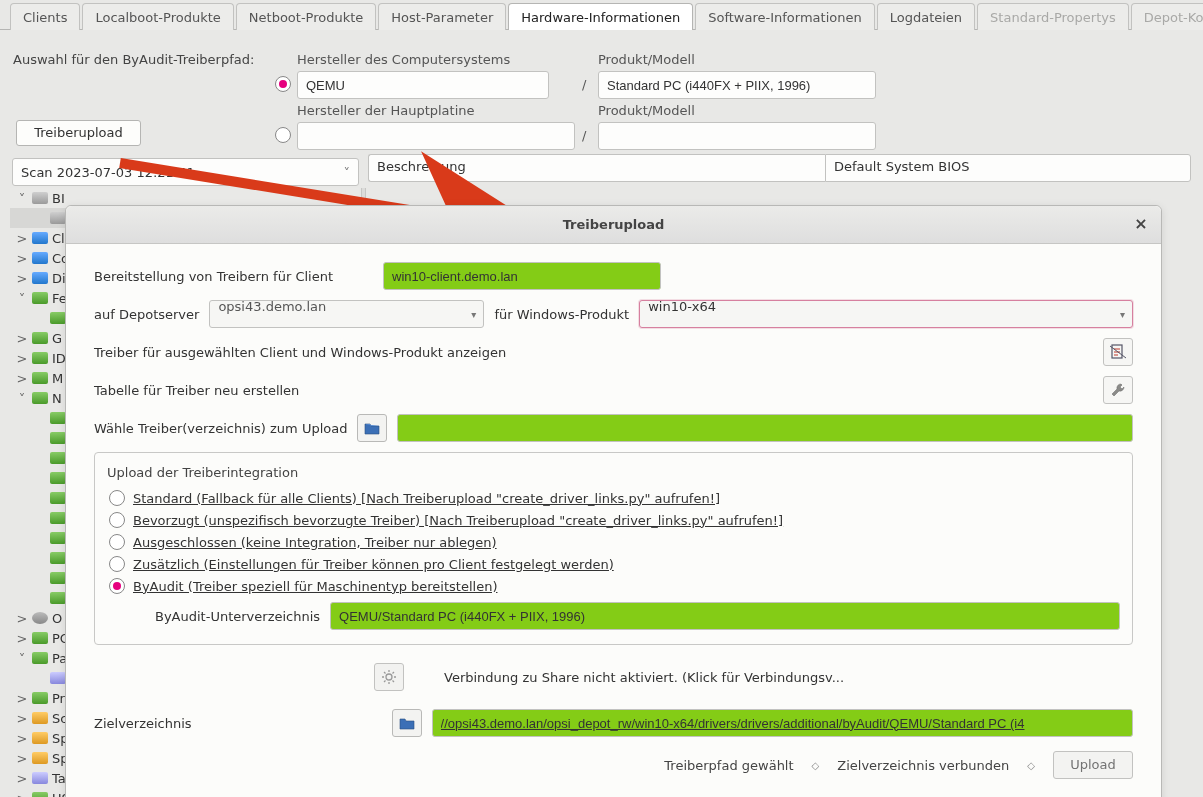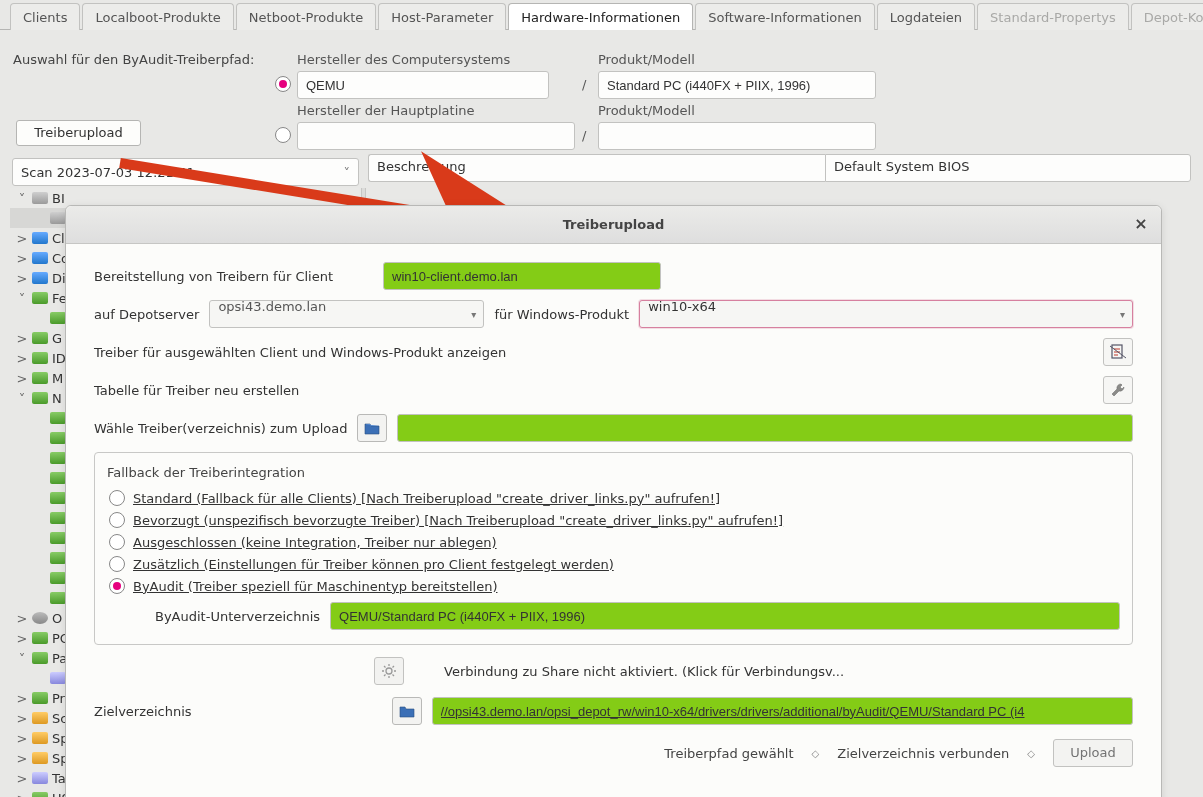--- a/index.html
+++ b/index.html
@@ -69,21 +69,21 @@
   .icon-btn svg { width:16px; height:16px; }
   .file-btn { width:30px; height:28px; border:1px solid #b9b9b7; background:#f3f3f1; border-radius:3px; display:inline-flex; align-items:center; justify-content:center; cursor:pointer; }
   .path-input { flex:1;text-decoration:underline; }
   .method-frame { border:1px solid #c8c8c6; border-radius:4px; padding:12px 12px 14px; margin-top:4px; }
   .method-title { margin-bottom:10px; color:#444; }
   .radio-row { display:flex; align-items:center; gap:8px; margin:6px 0 6px 2px; color:#333;text-decoration:underline; }
   .radio-row .radio-accent { flex:0 0 auto; }
   .byaudit-sub { display:flex; align-items:center; gap:10px; margin:8px 0 0 48px; }
   .byaudit-sub .input { flex:1; }
   .gear-btn { width:30px; height:28px; border:1px solid #c2c2c0; background:#f2f2f0; border-radius:3px; display:inline-flex; align-items:center; justify-content:center; color:#888; }
-  .bottom-row { display:flex; align-items:center; gap:10px; margin-top:12px; }
+  .bottom-row { display:flex; align-items:center; gap:10px; margin-top:18px; }
   .status-row { display:flex; align-items:center; justify-content:flex-end; gap:18px; margin-top:14px; color:#444; }
   .status-row .diamond { font-size:10px; color:#888; }
   .upload-final { width:80px; height:28px; border:1px solid #c2c2c0; background:#f3f3f1; border-radius:3px; color:#737373; text-align:center; line-height:26px; }
 </style>
 </head>
 <body>
 
 <div class="tabs">
   <div class="tab">Clients</div>
   <div class="tab">Localboot-Produkte</div>
@@ -340,21 +340,21 @@
         <span class="file-btn">
           <svg width="16" height="14" viewBox="0 0 16 14">
               <path d="M1 3h5l1 2h8v8H1z" fill="#3b6fb6" stroke="#2a4f82" stroke-width="0.6"></path>
               <path d="M1 3h5l1 2h8" fill="#5a8fd6"></path>
             </svg>
         </span>
         <input class="input path-input" value="" style="">
       </div>
 
       <div class="method-frame">
-        <div class="method-title">Fallback der Treiberintegration</div>
+        <div class="method-title">Upload der Treiberintegration</div>
         <div class="radio-row">
           <span class="radio-accent"></span>
           <span>Standard (Fallback für alle Clients) [Nach Treiberupload "create_driver_links.py" aufrufen!]</span>
         </div>
         <div class="radio-row">
           <span class="radio-accent"></span>
           <span>Bevorzugt (unspezifisch bevorzugte Treiber) [Nach Treiberupload "create_driver_links.py" aufrufen!]</span>
         </div>
         <div class="radio-row">
           <span class="radio-accent"></span>

